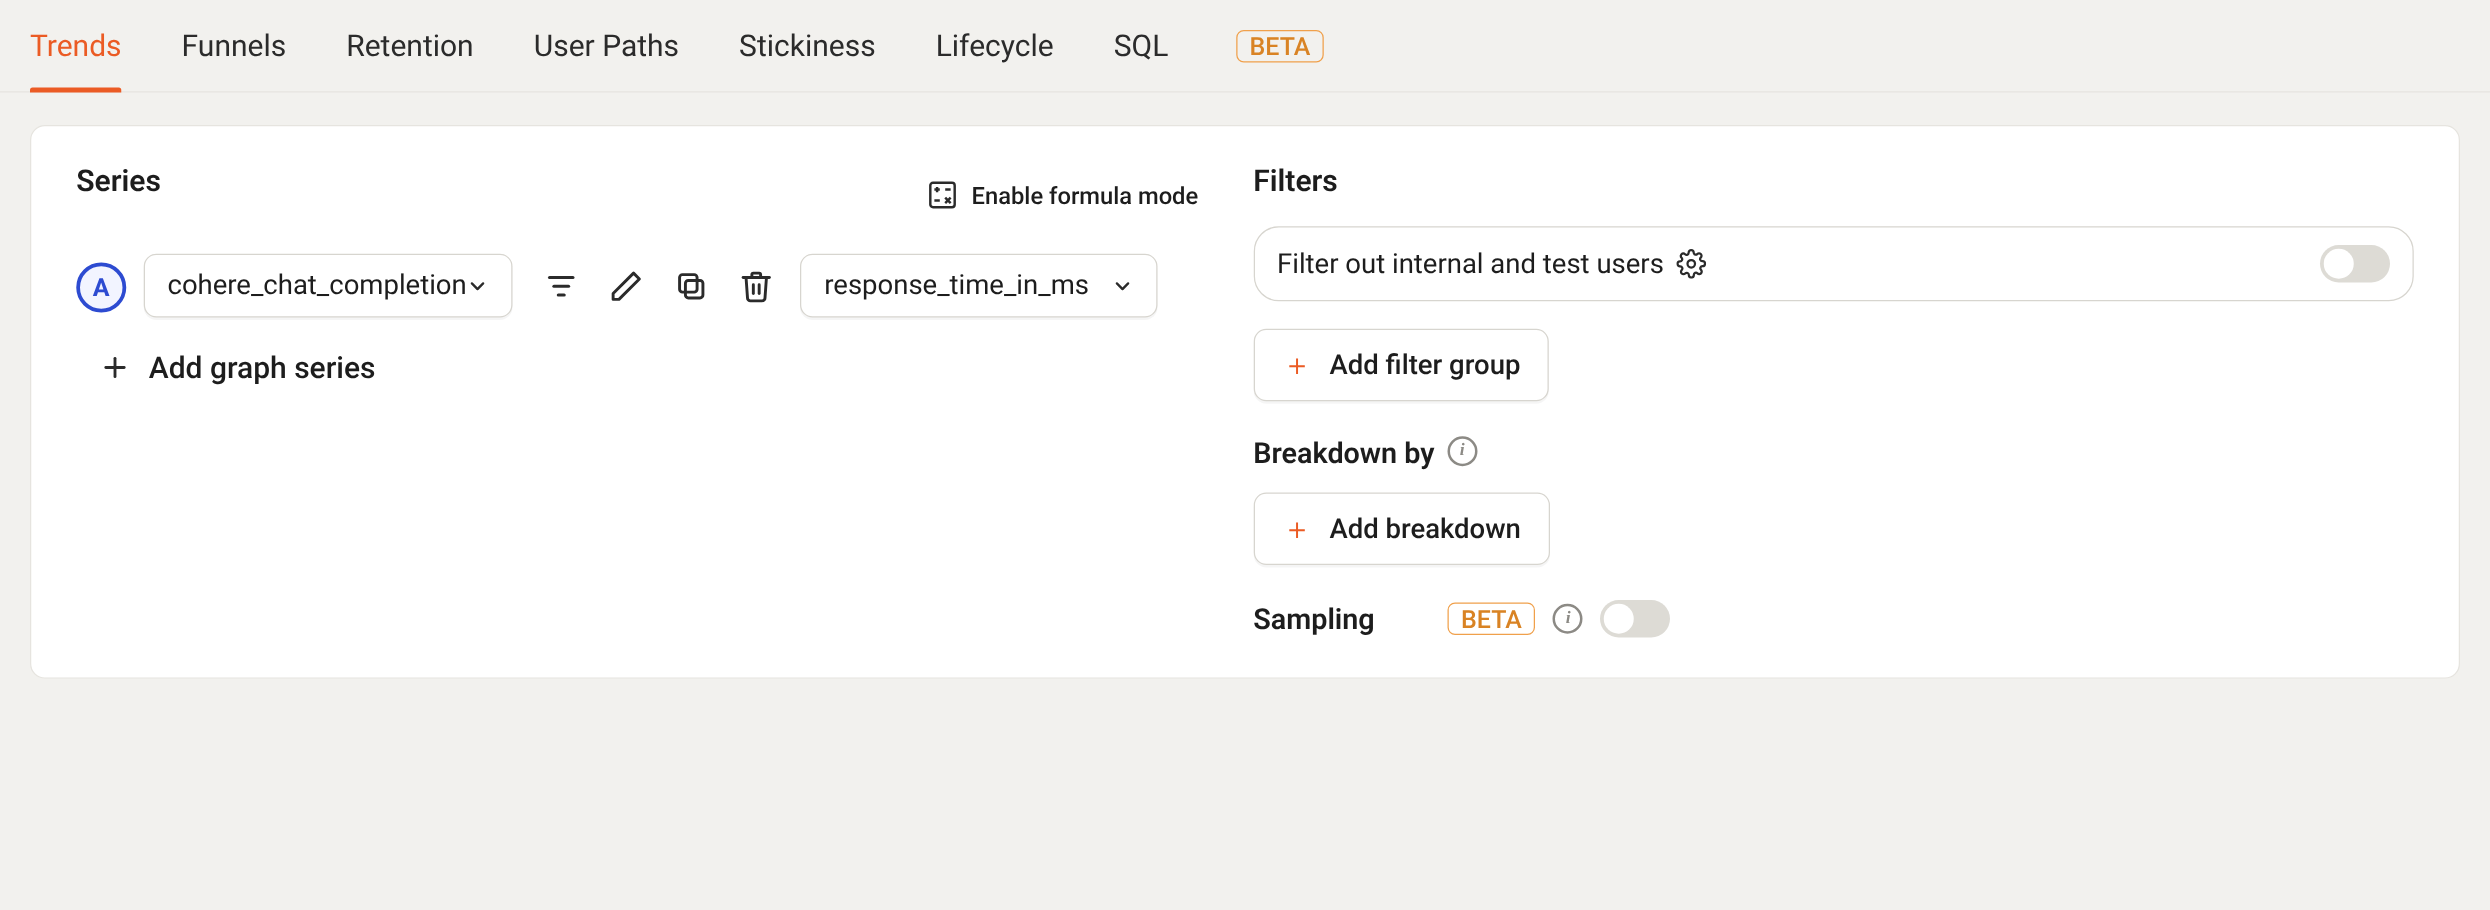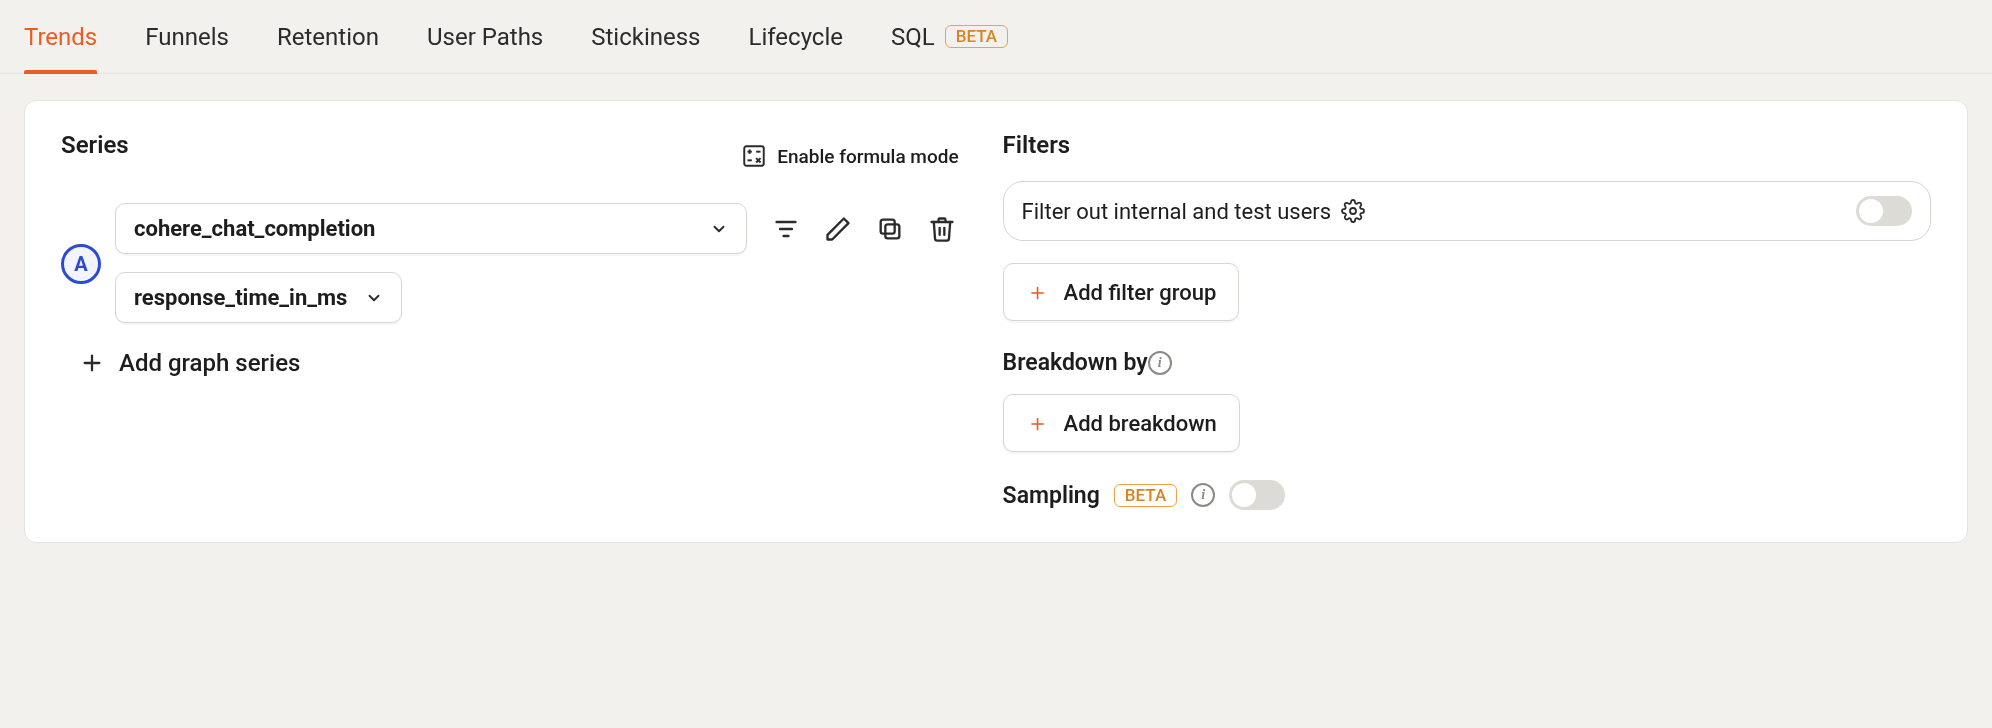--- a/index.html
+++ b/index.html
@@ -39,25 +39,26 @@
     bottom:-1px;
     left:0;
     right:0;
     height:4px;
     background:#eb5b24;
     border-radius:2px 2px 0 0;
   }
   .beta-badge {
     border:1.5px solid #f0a04b;
     color:#d98324;
-    font-size:17px;
+    font-size:20px;
     font-weight:500;
     padding:2px 10px;
     border-radius:6px;
     line-height:1;
+    margin-left:44px;
   }
   
   .panel {
     margin:26px 24px 0 24px;
     background:#fff;
     border:1px solid #e6e4df;
     border-radius:12px;
     padding:30px 36px 32px 36px;
     display:flex;
     gap:44px;
@@ -95,21 +96,21 @@
     background:#f2f4ff;
     color:#2d4bd1;
     display:flex;
     align-items:center;
     justify-content:center;
     font-weight:700;
     font-size:20px;
     flex-shrink:0;
     margin-top:2px;
   }
-  .series-stack { display:flex; flex-direction:column; gap:18px; flex:1;font-weight:bold; }
+  .series-stack { display:flex; flex-direction:row; gap:18px; flex:1; }
   .select-like {
     display:flex;
     align-items:center;
     justify-content:space-between;
     border:1.5px solid #d7d5cf;
     border-radius:10px;
     padding:12px 18px;
     font-size:22px;
     cursor:pointer;
     background:#fff;
@@ -176,21 +177,22 @@
     padding:12px 22px;
     font-size:22px;
     font-weight:500;
     cursor:pointer;
     background:#fff;
     box-shadow: 0 2px 0 rgba(0,0,0,0.04);
   }
   .pill-btn .plus { color:#eb5b24; font-size:24px; font-weight:400; }
   .section-title {
     display:flex;
-    align-items:center;
+    align-items:flex-start;
+    gap:10px;
     font-size:23px;
     font-weight:600;
     margin:28px 0 18px 0;
   }
   .info-circle {
     width:24px;height:24px;
     border:2px solid #8c8a85;
     border-radius:50%;
     display:inline-flex;
     align-items:center;justify-content:center;

